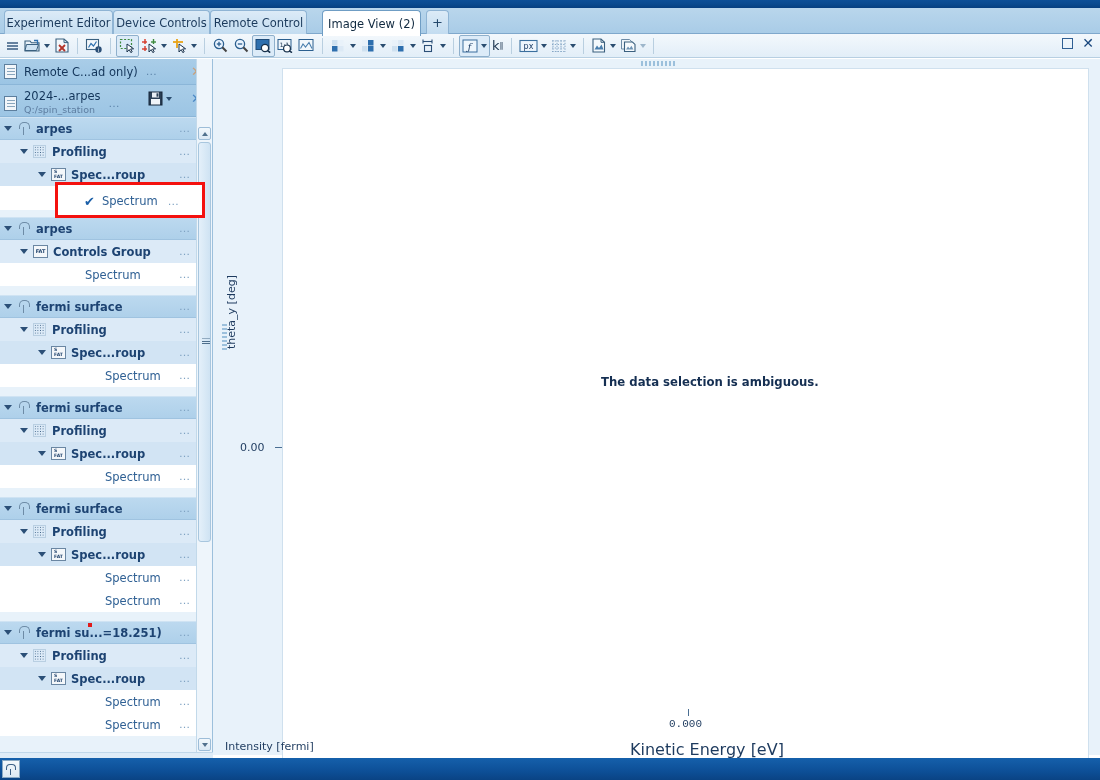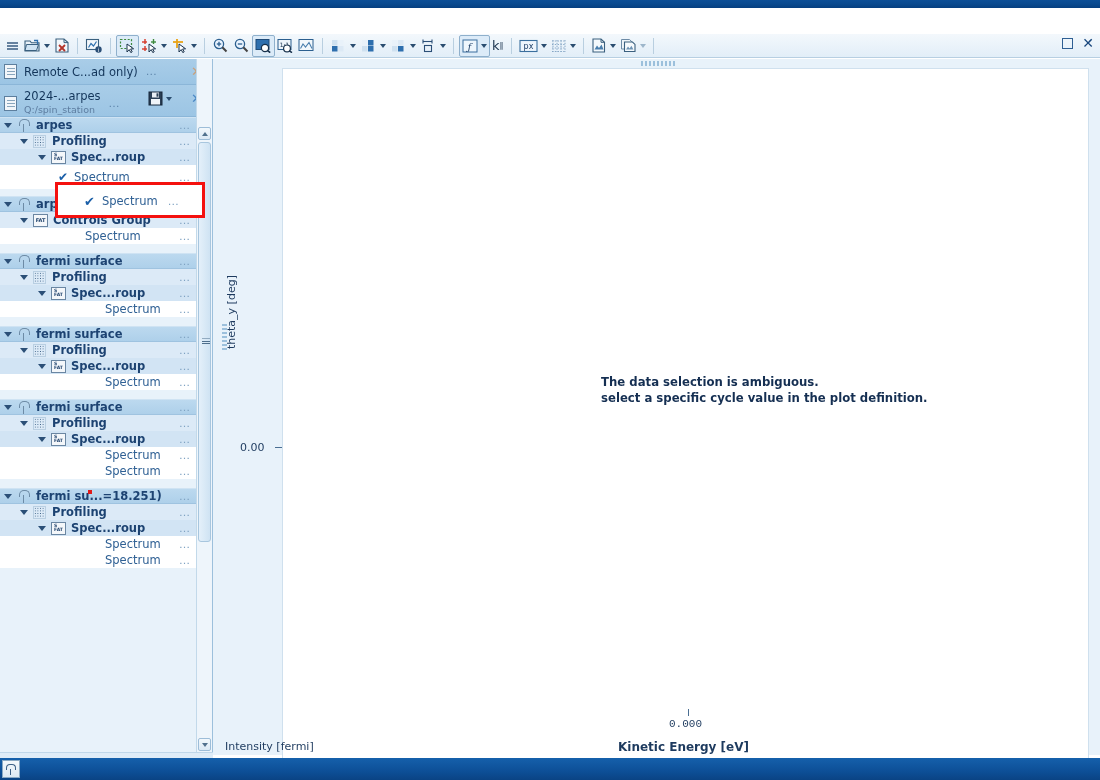--- a/index.html
+++ b/index.html
@@ -81,21 +81,21 @@
              position: relative; margin-right: 7px; flex: none; }
   .doc-ico:before { content:""; position:absolute; left:2px; top:3px; width:8px; height:1px;
              background:#89a6bd; box-shadow: 0 3px 0 #89a6bd, 0 6px 0 #89a6bd; }
   .doc-title { font-weight: normal; color:#13355a; font-size:11.5px; white-space:nowrap; }
   .doc-sub { color:#5d7da0; font-size:9.5px; margin-top:1px; }
   .dots { color:#5f87ad; letter-spacing:1px; font-size:11px; }
   .xbtn { color:#4a87c4; font-size:13px; font-weight:bold; }
   .savebtn { display:flex; align-items:center; }
 
   .treewrap { position: absolute; left:0; top:0; width: 197px; }
-  .trow { position: relative; height: 16px; display: flex; align-items: center;
+  .trow { position: relative; height: 23px; display: flex; align-items: center;
           white-space: nowrap; }
   .trow.lvl0 { background: linear-gradient(to bottom,#bcd9ef 0%, #aed0ea 100%);
                border-top:1px solid #cfe3f3; border-bottom:1px solid #9fc3e0; }
   .trow.lvl1 { background: #dceaf7; }
   .trow.lvl2 { background: #d2e4f4; }
   .trow.lvl3 { background: #ffffff; }
   .trow .lbl { font-size:11.5px; color:#1d4372; }
   .trow.lvl0 .lbl, .trow.lvl1 .lbl, .trow.lvl2 .lbl { font-weight:bold; }
   .trow.lvl3 .lbl { font-weight:normal; color:#2f6094; }
   .trow .rowdots { position:absolute; right:6px; color:#7fa2c2; letter-spacing:1px; font-size:11px; }
@@ -160,21 +160,21 @@
   }
   .msg { position:absolute; left:318px; top:305px; width:420px;
       font-weight:bold; color:#152f52; font-size:11.7px; line-height:16px; }
   .ylabel { position:absolute; left:12px; top:290px; width:16px;
       transform: rotate(-90deg); transform-origin: left top;
       color:#1d3a5e; font-size:11px; white-space:nowrap; }
   .ytick { position:absolute; left:27px; top:382px; color:#1d3a5e; font-size:11px; }
   .ytickmark { position:absolute; left:62px; top:388px; width:7px; height:1px; background:#4a6e92; }
   .xtickmark { position:absolute; left:475px; top:650px; width:1px; height:7px; background:#4a6e92; }
   .xtick { position:absolute; left:456px; top:659px; color:#1d3a5e; font-size:11px;font-family:Liberation Mono, monospace; }
-  .xlabel { position:absolute; left:405px; top:681px; color:#1d3a5e; font-size:12px;font-weight:bold; }
+  .xlabel { position:absolute; left:417px; top:681px; color:#1d3a5e; font-size:16px; }
   .intensity { position:absolute; left:12px; top:681px; color:#1d3a5e; font-size:11px; }
 
   
   .statusbar { position:absolute; left:0; bottom:0; width:1100px; height:22px;
       background:linear-gradient(to bottom,#1560ab 0%, #0d4f97 60%, #0a4384 100%); }
   .status-ico { position:absolute; left:2px; top:2px; width:18px; height:18px;
       background:linear-gradient(to bottom,#f4f8fb,#dde9f3); border:1px solid #8aa9c4;
       display:flex; align-items:center; justify-content:center; }
   .status-ico .lamp { width:10px; height:11px; position:relative; }
   .status-ico .lamp:before { content:""; position:absolute; left:0; top:0; width:8px; height:5px;
@@ -184,20 +184,37 @@
   .bottomsliver { position:absolute; left:0; bottom:22px; width:213px; height:6px;
       background:#dfecf7; border-top:1px solid #c0d7e9; }
 </style>
 </head>
 <body>
 
 <div id="app">
 
   <div class="titlestrip"></div>
 
+  <div class="tabrow">
+    <div class="tab" style="left:4px;width:109px;">
+        <span>Experiment Editor</span>
+      </div>
+    <div class="tab" style="left:113px;width:97px;">
+        <span>Device Controls</span>
+      </div>
+    <div class="tab" style="left:210px;width:97px;">
+        <span>Remote Control</span>
+      </div>
+    <div class="tab active" style="left:322px;width:99px;">
+        <span>Image View (2)</span>
+      </div>
+    <div class="tab plus" style="left:426px;width:23px;">
+        <span>+</span>
+      </div>
+  </div>
 
   <div class="toolbar">
 
     <div class="tb">
       <svg width="15" height="14" viewBox="0 0 15 14">
           <g stroke="#2b4f77" stroke-width="1.4">
         <line x1="2" y1="4" x2="13" y2="4"></line>
             <line x1="2" y1="7" x2="13" y2="7"></line>
             <line x1="2" y1="10" x2="13" y2="10"></line>
           </g>
@@ -659,21 +676,20 @@
 
   <div class="plotpane">
 
     <div class="griphandle" style="left:428px; top:2px;"></div>
     <div class="griphandle" style="left:428px; top:690px;"></div>
     <div style="position:absolute;left:9px;top:265px;width:5px;height:28px;background:repeating-linear-gradient(to bottom,#9cc0dc 0 2px,transparent 2px 4px);"></div>
 
     <div class="plotcanvas">
       <div class="msg">
         <div>The data selection is ambiguous.</div>
-        <div>select a specific cycle value in the plot definition.</div>
       </div>
     </div>
 
     <div class="ylabel">theta_y [deg]</div>
     <div class="ytick">0.00</div>
     <div class="ytickmark"></div>
 
     <div class="xtickmark"></div>
     <div class="xtick">0.000</div>
     <div class="xlabel">Kinetic Energy [eV]</div>

